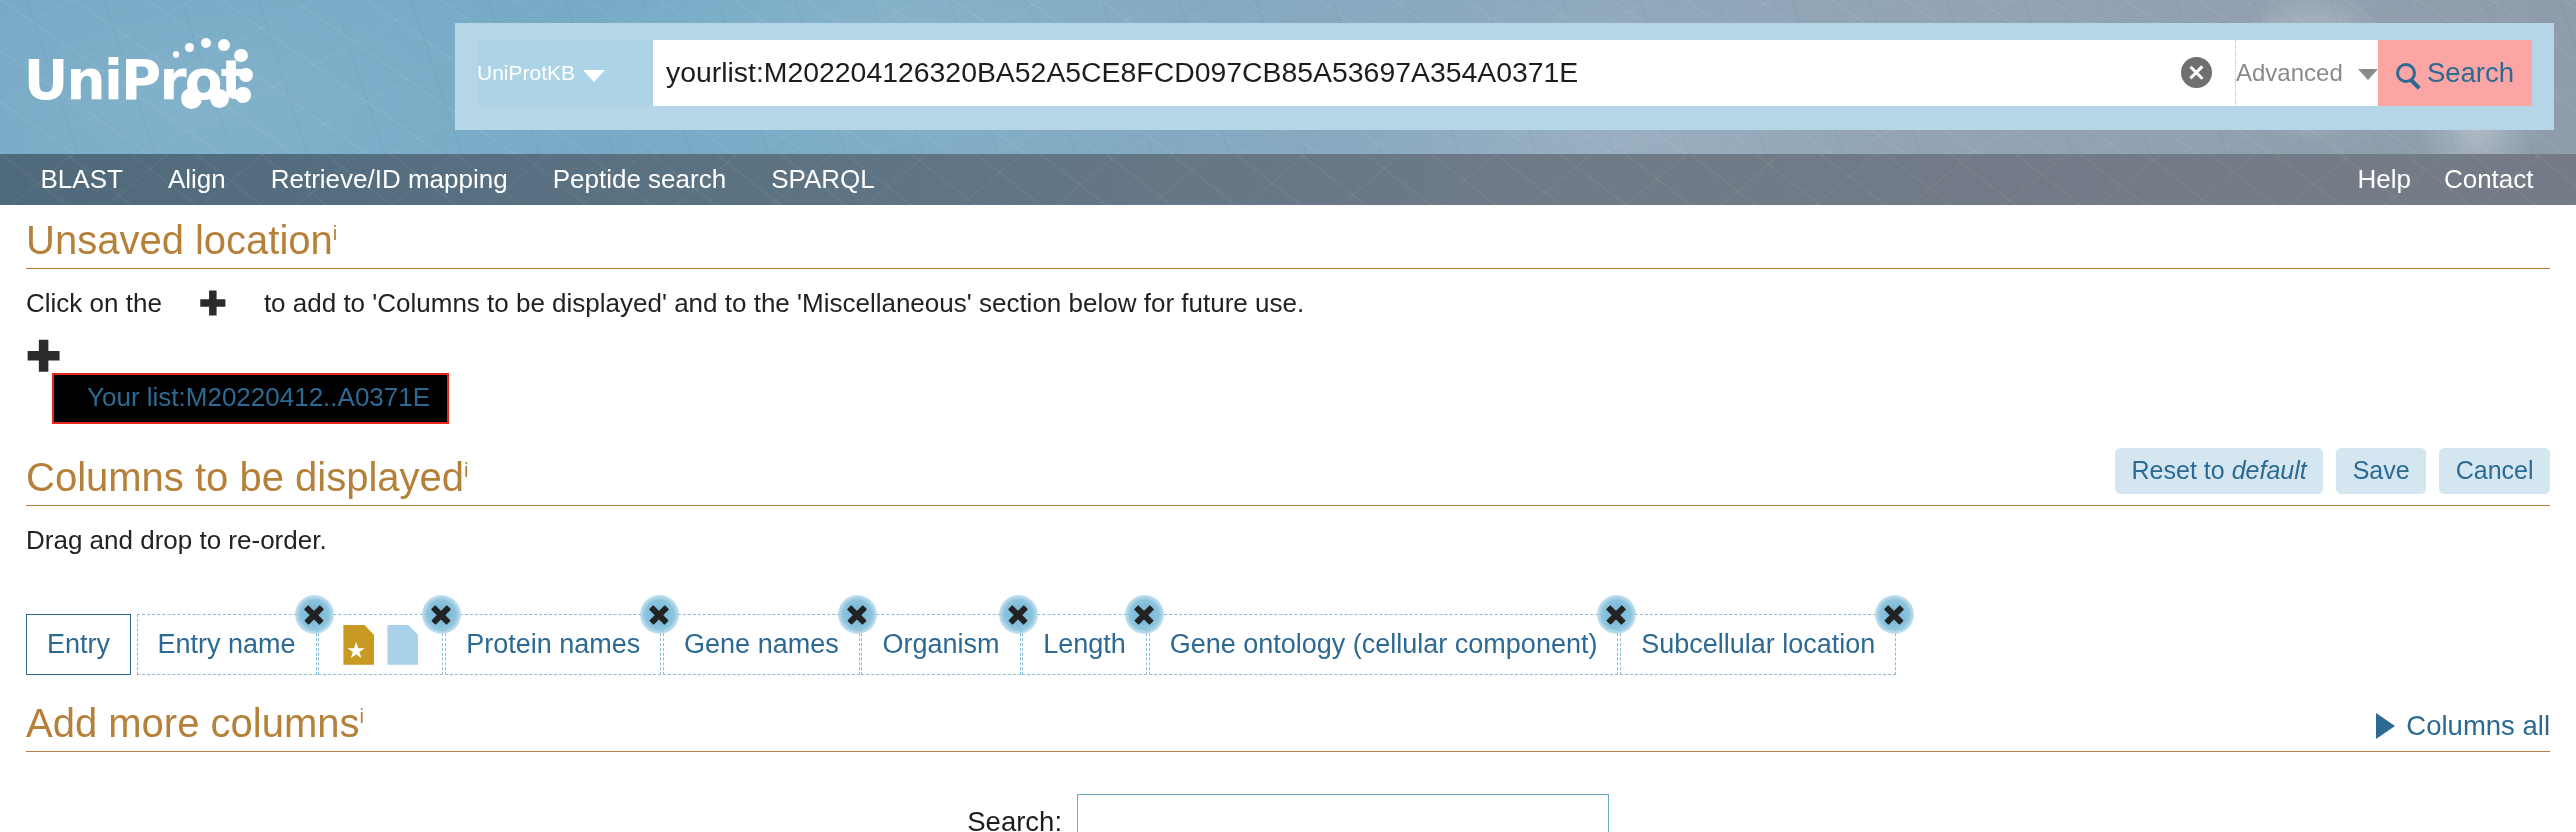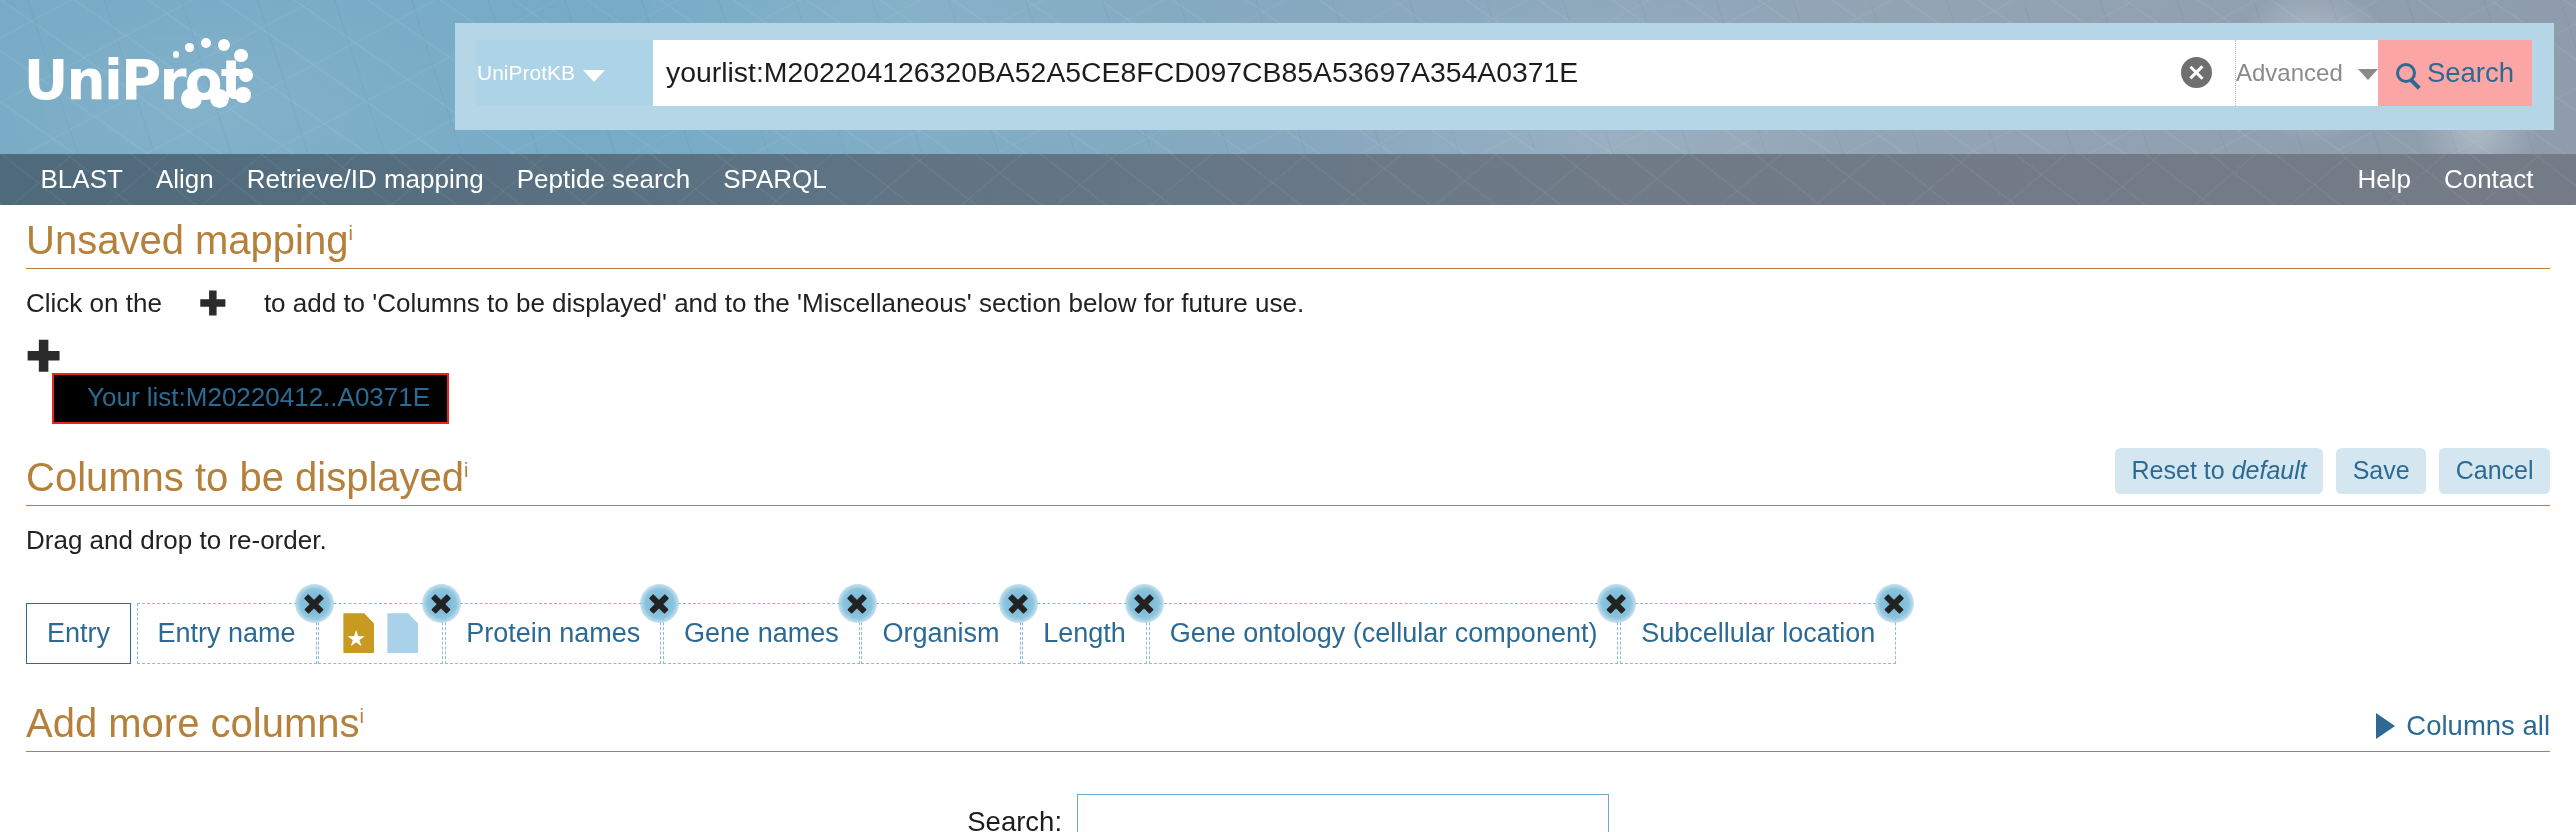--- a/index.html
+++ b/index.html
@@ -148,21 +148,21 @@
     display: flex; align-items: center;
   }
   .navbar::before{
     content:"";
     position:absolute; inset:0;
     background:
       repeating-linear-gradient(38deg, rgba(255,255,255,0.045) 0 1.8px, rgba(255,255,255,0) 1.8px 40px),
       repeating-linear-gradient(-40deg, rgba(255,255,255,0.035) 0 1.8px, rgba(255,255,255,0) 1.8px 61px);
     pointer-events:none;
   }
-  .nav-left { display: flex; align-items: center; padding-left: 24px; gap: 0; position:relative; z-index:2;}
+  .nav-left { display: flex; align-items: center; padding-left: 24px; gap: 12px; position:relative; z-index:2;}
   .nav-right { margin-left: auto; display: flex; align-items: center; padding-right: 26px; position:relative; z-index:2;}
   .nav-item {
     color: #ffffff; font-size: 26px;
     padding: 0 16.5px; cursor: pointer;
     white-space: nowrap;
   }
 
   
   .main { position: relative; width: 2576px; padding: 0 26px; }
 
@@ -210,21 +210,21 @@
     background: #d4e7f0; color: #2c6a93;
     border: none; border-radius: 5.5px;
     font-family: "Liberation Sans", sans-serif;
     font-size: 25px; padding: 8.3px 16.5px;
     cursor: pointer; white-space: nowrap;
   }
   .btn em { font-style: italic; }
 
   
   .chips {
-    display: flex; align-items: center;
+    display: flex; align-items: flex-end;
     margin: 35px 0 0 0; height: 84px;
   }
   .chip {
     position: relative;
     min-height: 61px;
     display: flex; align-items: center;
     border: 1.8px dashed #8bbcd6;
     color: #2c6a93; font-size: 27px;
     padding: 0 20px;
     margin-right: 1.8px;
@@ -359,21 +359,21 @@
   </div>
   <div class="nav-right">
     <div class="nav-item">Help</div>
     <div class="nav-item">Contact</div>
   </div>
 </div>
 
 <div class="main">
 
   <div>
-    <h2 class="sec-head"><span>Unsaved mapping</span><sup>i</sup></h2>
+    <h2 class="sec-head"><span>Unsaved location</span><sup>i</sup></h2>
     <hr class="hr-gold">
 
     <div class="para">
       <span>Click on the</span>
       <span class="plus-glyph">✚</span>
       <span>to add to 'Columns to be displayed' and to the 'Miscellaneous' section below for future use.</span>
     </div>
 
     <span class="plus-big">✚</span>
 

